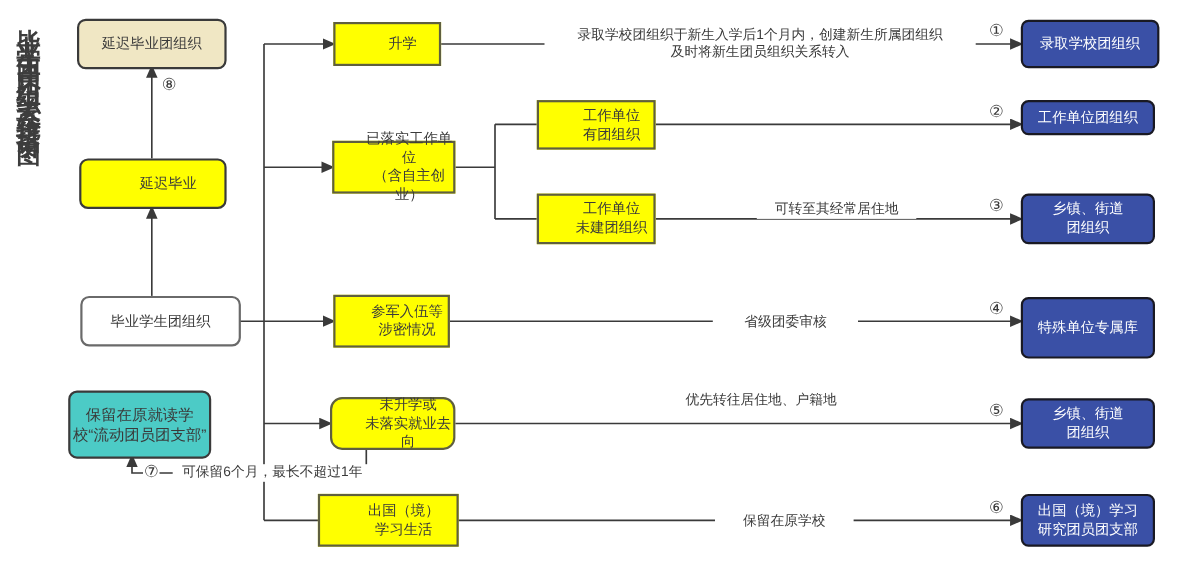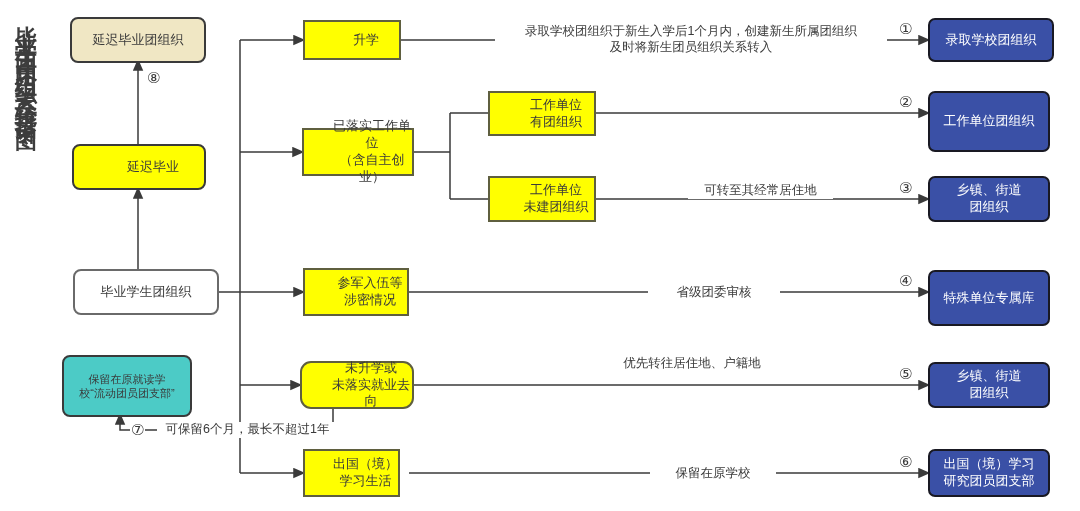--- a/index.html
+++ b/index.html
@@ -23,30 +23,30 @@
   .blue{background:#3A50A6;color:#ffffff;border:2px solid #191923;border-radius:7px;}
   
   .note{position:absolute;z-index:2;background:#ffffff;font-size:12.5px;font-weight:normal;
         color:#3a3a3a;text-align:center;line-height:15.5px;}
   
   .num{position:absolute;z-index:2;font-size:15px;color:#3a3a3a;background:#ffffff;line-height:1;padding:0 1px;}
   
   #n1{left:70px;top:17px;width:136px;height:46px;}
   #n2{left:72px;top:144px;width:134px;height:46px;}
   #n3{left:73px;top:269px;width:146px;height:46px;}
-  #n4{left:62px;top:355px;width:130px;height:62px;font-size:11px;}
+  #n4{left:62px;top:355px;width:130px;height:62px;font-size:14px;}
   #y1{left:303px;top:20px;width:98px;height:40px;}
   #y2{left:302px;top:128px;width:112px;height:48px;}
   #y3{left:488px;top:91px;width:108px;height:45px;}
   #y4{left:488px;top:176px;width:108px;height:46px;}
   #y5{left:303px;top:268px;width:106px;height:48px;}
   #y6{left:300px;top:361px;width:114px;height:48px;border-radius:11px;}
-  #y7{left:303px;top:449px;width:97px;height:48px;}
+  #y7{left:289px;top:449px;width:128px;height:48px;}
   #d1{left:928px;top:18px;width:126px;height:44px;}
-  #d2{left:928px;top:91px;width:122px;height:61px;justify-content:center;}
+  #d2{left:928px;top:91px;width:122px;height:32px;justify-content:center;}
   #d3{left:928px;top:176px;width:122px;height:46px;}
   #d4{left:928px;top:270px;width:122px;height:56px;}
   #d5{left:928px;top:362px;width:122px;height:46px;}
   #d6{left:928px;top:449px;width:122px;height:48px;}
   
   #note-enroll{left:495px;top:24px;width:392px;}
   #note-transfer{left:688px;top:183px;width:145px;}
   #note-review{left:648px;top:285px;width:132px;}
   #note-priority{left:608px;top:356px;width:168px;}
   #note-retain-school{left:650px;top:466px;width:126px;}

